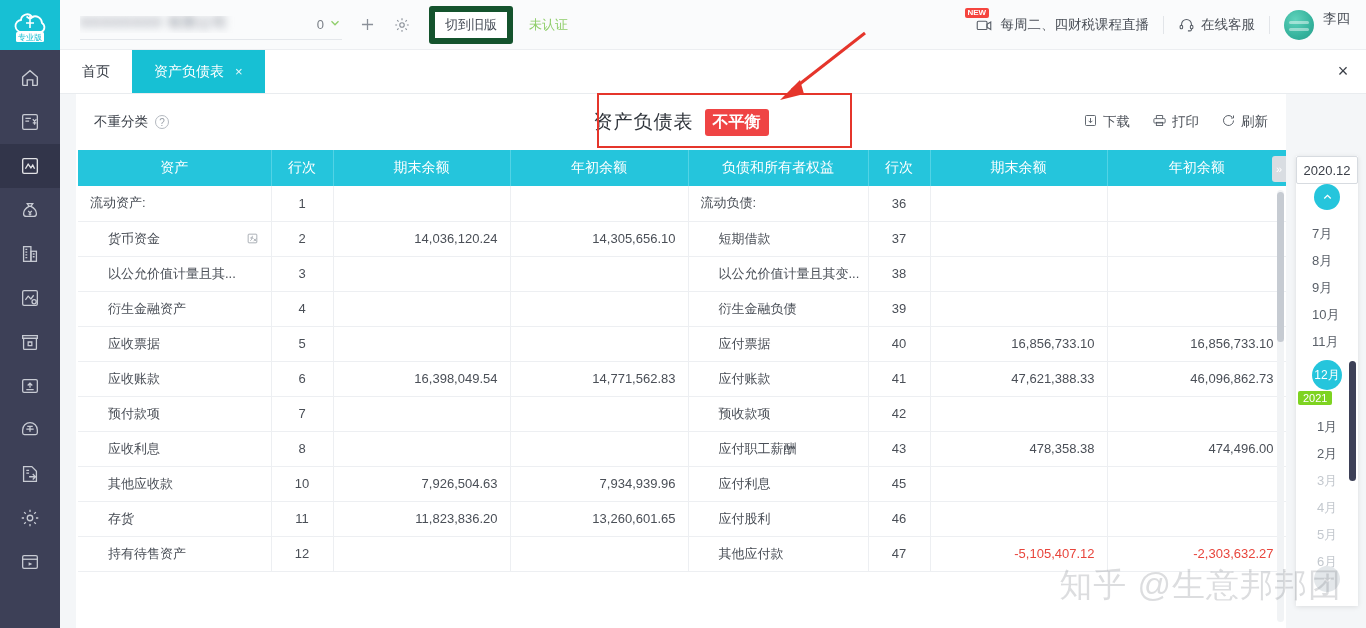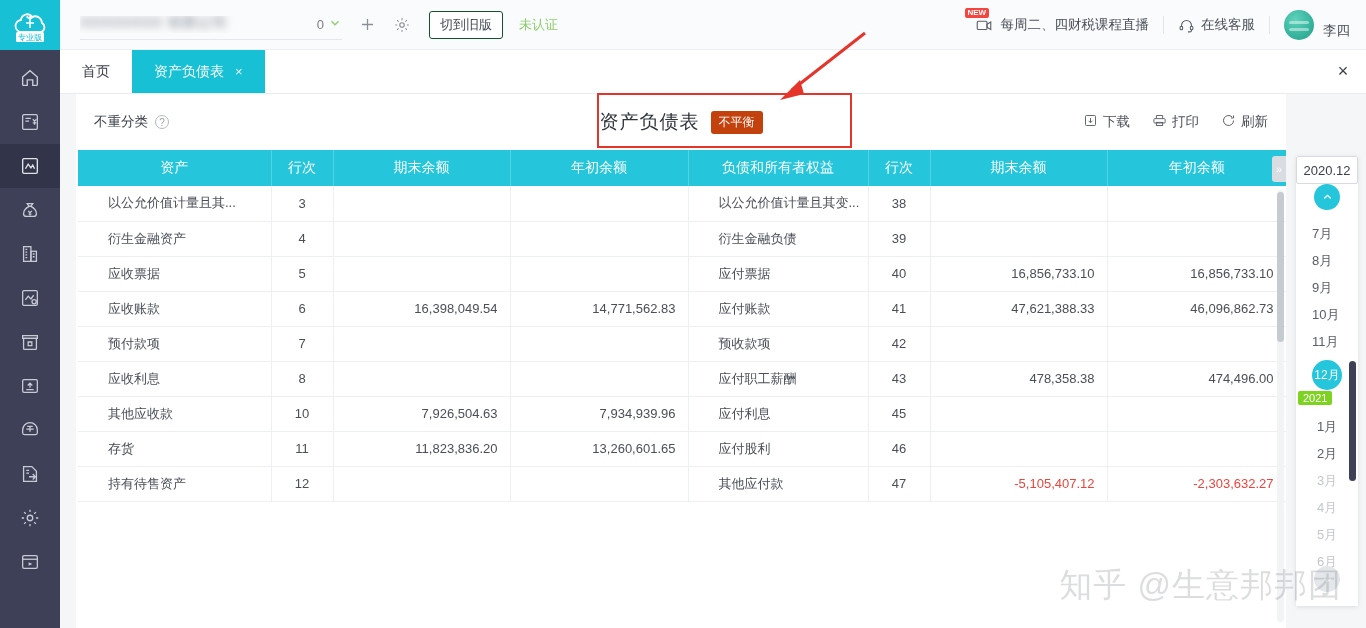--- a/index.html
+++ b/index.html
@@ -49,26 +49,26 @@
     filter: blur(4px); white-space: nowrap; letter-spacing: 1px;
   }
   .blur-tail { font-size: 13px; color: #7b8088; margin-right: 4px; }
   .chev-green { color: #8fce6a; font-size: 14px; line-height: 1; }
   .icon-btn-plain {
     margin-left: 16px; color: #8a9099; font-size: 19px; cursor: pointer;
     display: flex; align-items: center;
   }
   .btn-outline {
     margin-left: 18px; padding: 4px 10px; font-size: 13px;
-    border: 1px solid #14532d; border-radius: 3px; color: #444a54;
+    border: 6px solid #14532d; border-radius: 3px; color: #444a54;
     background: #fff; cursor: pointer;
   }
   .unverified { margin-left: 16px; font-size: 13px; color: #8fce6a; cursor: pointer; }
   .top-right { margin-left: auto; display: flex; align-items: center; padding-right: 16px; }
-  .tr-item { display: flex; align-items: flex-end; font-size: 13.5px; color: #4b5058; cursor: pointer; }
+  .tr-item { display: flex; align-items: flex-start; font-size: 13.5px; color: #4b5058; cursor: pointer; }
   .tr-sep { width: 1px; height: 18px; background: #e2e5e9; margin: 0 14px; }
   .new-badge {
     position: absolute; left: -9px; top: -8px;
     background: #f5453f; color: #fff; font-size: 8px; font-weight: bold;
     padding: 1px 3px; border-radius: 2px; line-height: 1.1;
   }
   .live-icon-wrap { position: relative; margin-right: 7px; display: flex; }
   .avatar {
     width: 30px; height: 30px; border-radius: 50%;
     background: radial-gradient(circle at 38% 32%, #5fd2bb 0%, #34b29c 62%, #2f9e8c 100%);
@@ -121,22 +121,22 @@
     position: absolute; left: 0; right: 0; top: 0; height: 56px;
     display: flex; align-items: center; justify-content: center;
     pointer-events: none;
   }
   .report-title-box {
     display: flex; align-items: center; gap: 11px;
     padding: 8px 30px;
   }
   .report-title { font-size: 19px; color: #2f343b; letter-spacing: 1px; }
   .imbalance {
-    background: #c2410c; color: #fff; font-size: 12px;
-    padding: 3px 8px; border-radius: 3px;
+    background: #ef4444; color: #fff; font-size: 16px;
+    padding: 3px 8px; border-radius: 3px; font-weight: bold;
   }
   .head-actions { margin-left: auto; display: flex; align-items: center; gap: 22px; }
   .head-action {
     display: flex; align-items: center; gap: 5px;
     font-size: 13.5px; color: #4b5058; cursor: pointer;
   }
 
   
   .table-wrap { position: absolute; left: 0; right: 0; top: 56px; bottom: 0; overflow: hidden; }
   table.bs { border-collapse: collapse; table-layout: fixed; width: 1208px; margin-left: 2px; }
@@ -454,20 +454,43 @@
                 <th>期末余额</th>
                 <th>年初余额</th>
                 <th>负债和所有者权益</th>
                 <th>行次</th>
                 <th>期末余额</th>
                 <th>年初余额</th>
               </tr>
             </thead>
           <tbody id="tbody">
               <tr>
+                <td class="name">流动资产:</td>
+                <td class="rownum">1</td>
+                <td class="amount"></td>
+                <td class="amount"></td>
+                <td class="name">流动负债:</td>
+                <td class="rownum">36</td>
+                <td class="amount"></td>
+                <td class="amount"></td>
+              </tr>
+              <tr>
+                <td class="name indent">货币资金<span class="fx-icon"><svg width="13" height="13" viewBox="0 0 24 24" fill="none" stroke="#9aa0a8" stroke-width="1.5">
+                      <rect x="4" y="4" width="16" height="16" rx="1.5"></rect>
+                      <path d="M8 16c2-1 3-3 3-6 0-2 1-2.5 2-2M8 11h5M14 12l5 5M19 12l-5 5"></path>
+                    </svg></span></td>
+                <td class="rownum">2</td>
+                <td class="amount">14,036,120.24</td>
+                <td class="amount">14,305,656.10</td>
+                <td class="name indent">短期借款</td>
+                <td class="rownum">37</td>
+                <td class="amount"></td>
+                <td class="amount"></td>
+              </tr>
+              <tr>
                 <td class="name indent">以公允价值计量且其...</td>
                 <td class="rownum">3</td>
                 <td class="amount"></td>
                 <td class="amount"></td>
                 <td class="name indent">以公允价值计量且其变...</td>
                 <td class="rownum">38</td>
                 <td class="amount"></td>
                 <td class="amount"></td>
               </tr>
               <tr>

